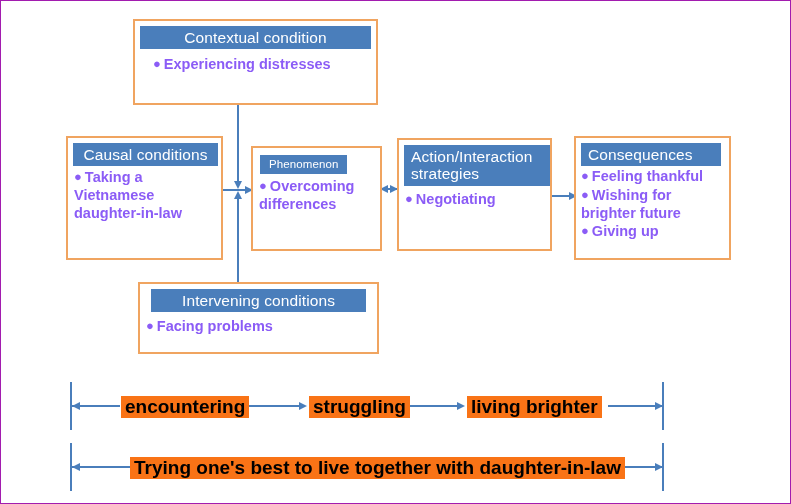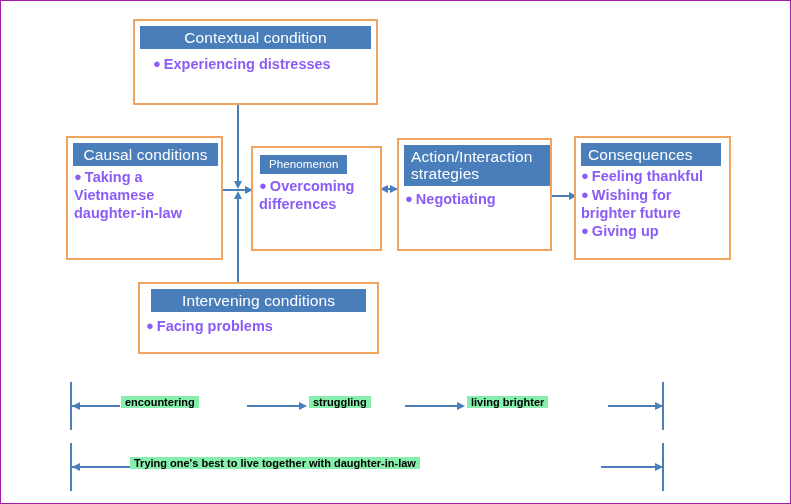--- a/index.html
+++ b/index.html
@@ -100,26 +100,26 @@
     border-right: 4.5px solid transparent;
     border-top: 8px solid #4a7ebb;
   }
   .ah-up {
     border-left: 4.5px solid transparent;
     border-right: 4.5px solid transparent;
     border-bottom: 8px solid #4a7ebb;
   }
   .phase-label {
     position: absolute;
-    font-size: 11px;
+    font-size: 19px;
     font-weight: bold;
     color: #000000;
     white-space: nowrap;
     z-index: 2;
-    background: #86efac;
+    background: #f97316;
     padding: 0 4px;
   }
   .tick {
     position: absolute;
     width: 2px;
     background: #4a7ebb;
     z-index: 1;
   }
 </style>
 </head>

